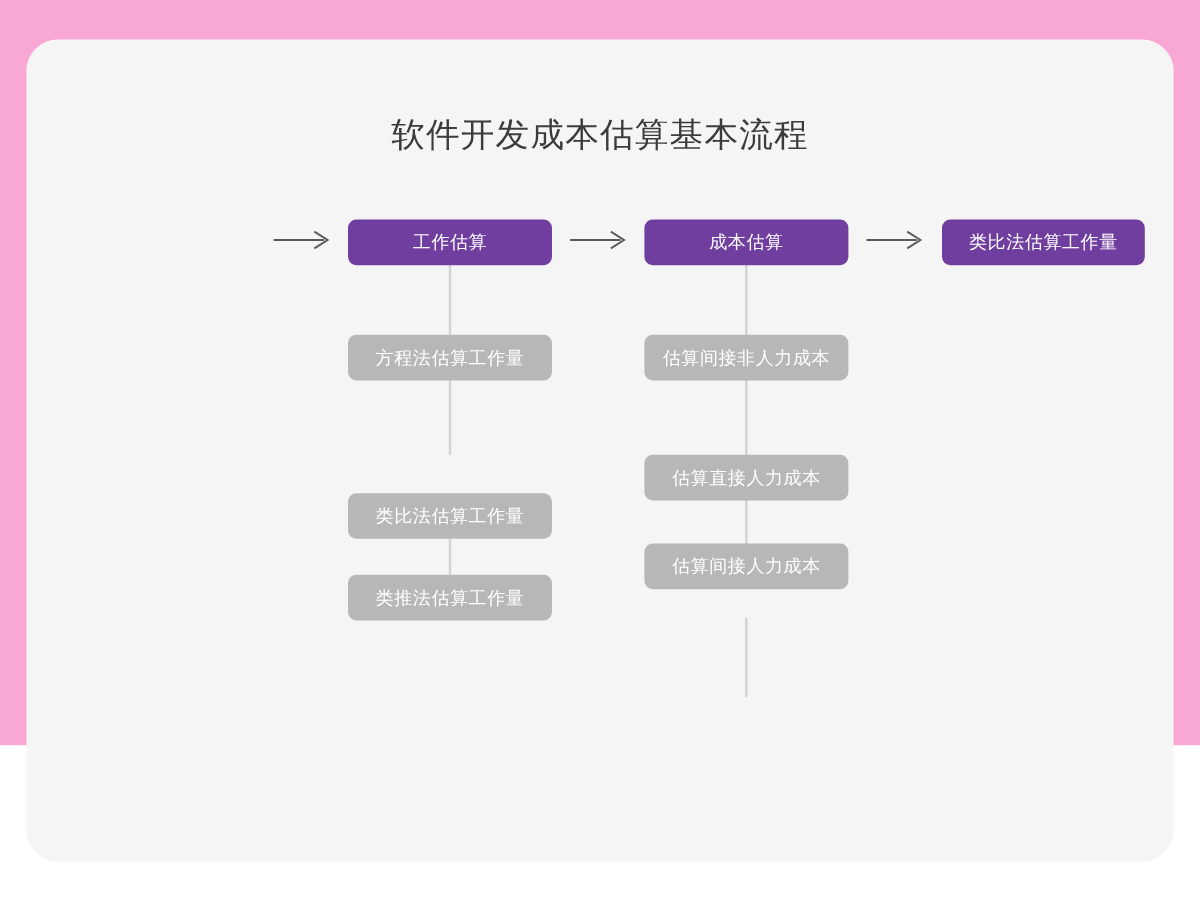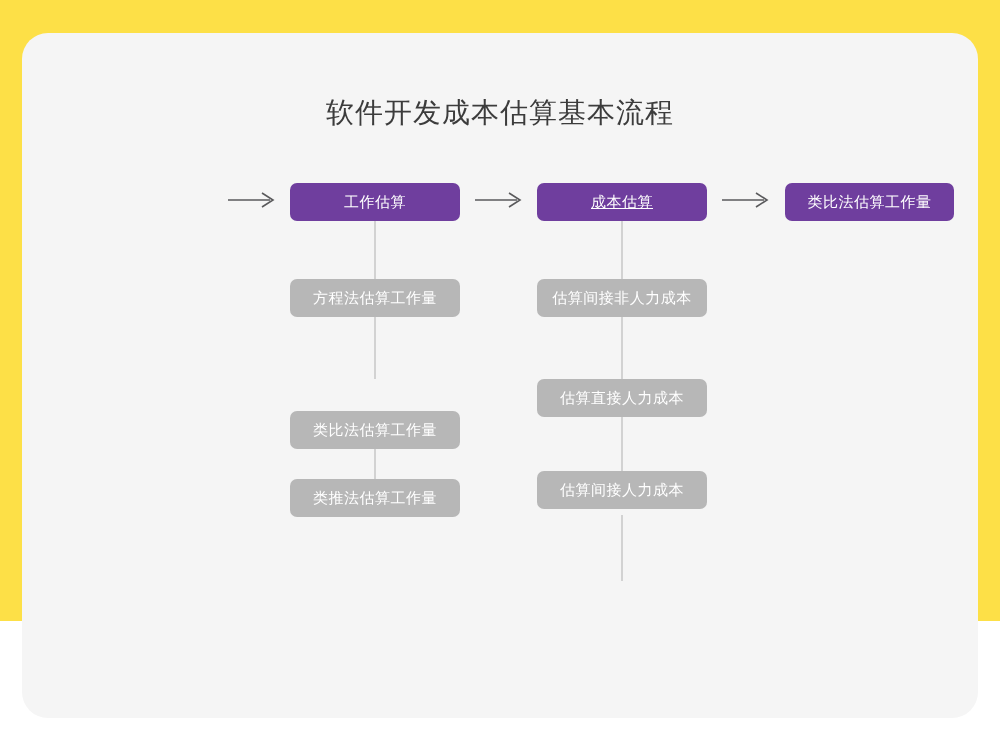--- a/index.html
+++ b/index.html
@@ -11,21 +11,21 @@
     width: 1000px;
     height: 750px;
     font-family: "Liberation Sans", "DejaVu Sans", sans-serif;
     overflow: hidden;
   }
 
   #canvas {
     position: relative;
     width: 1000px;
     height: 621px;
-    background: #fde047;
+    background: #f9a8d4;
   }
 
   #card {
     position: absolute;
     left: 22px;
     top: 33px;
     width: 956px;
     height: 685px;
     background: #f5f5f5;
     border-radius: 26px;
@@ -115,21 +115,21 @@
     <span>工作估算</span>
   </div>
 
   <div class="arrow" style="left:473px; top:190px;">
     <svg viewBox="0 0 52 20" aria-hidden="true">
       <path d="M2 10 L44 10" stroke="#59595b" stroke-width="1.6" fill="none"></path>
       <path d="M36 3 L47 10 L36 17" stroke="#59595b" stroke-width="1.6" fill="none"></path>
     </svg>
   </div>
 
-  <div class="node primary" style="left:537px; top:183px; width:170px;text-decoration:underline;">
+  <div class="node primary" style="left:537px; top:183px; width:170px;">
     <span>成本估算</span>
   </div>
 
   <div class="arrow" style="left:720px; top:190px;">
     <svg viewBox="0 0 52 20" aria-hidden="true">
       <path d="M2 10 L44 10" stroke="#59595b" stroke-width="1.6" fill="none"></path>
       <path d="M36 3 L47 10 L36 17" stroke="#59595b" stroke-width="1.6" fill="none"></path>
     </svg>
   </div>
 
@@ -150,18 +150,18 @@
   </div>
 
   <div class="node secondary" style="left:537px; top:279px; width:170px;">
     <span>估算间接非人力成本</span>
   </div>
 
   <div class="node secondary" style="left:537px; top:379px; width:170px;">
     <span>估算直接人力成本</span>
   </div>
 
-  <div class="node secondary" style="left:537px; top:471px; width:170px;">
+  <div class="node secondary" style="left:537px; top:453px; width:170px;">
     <span>估算间接人力成本</span>
   </div>
 
 
 </div>
 
 </body></html>

